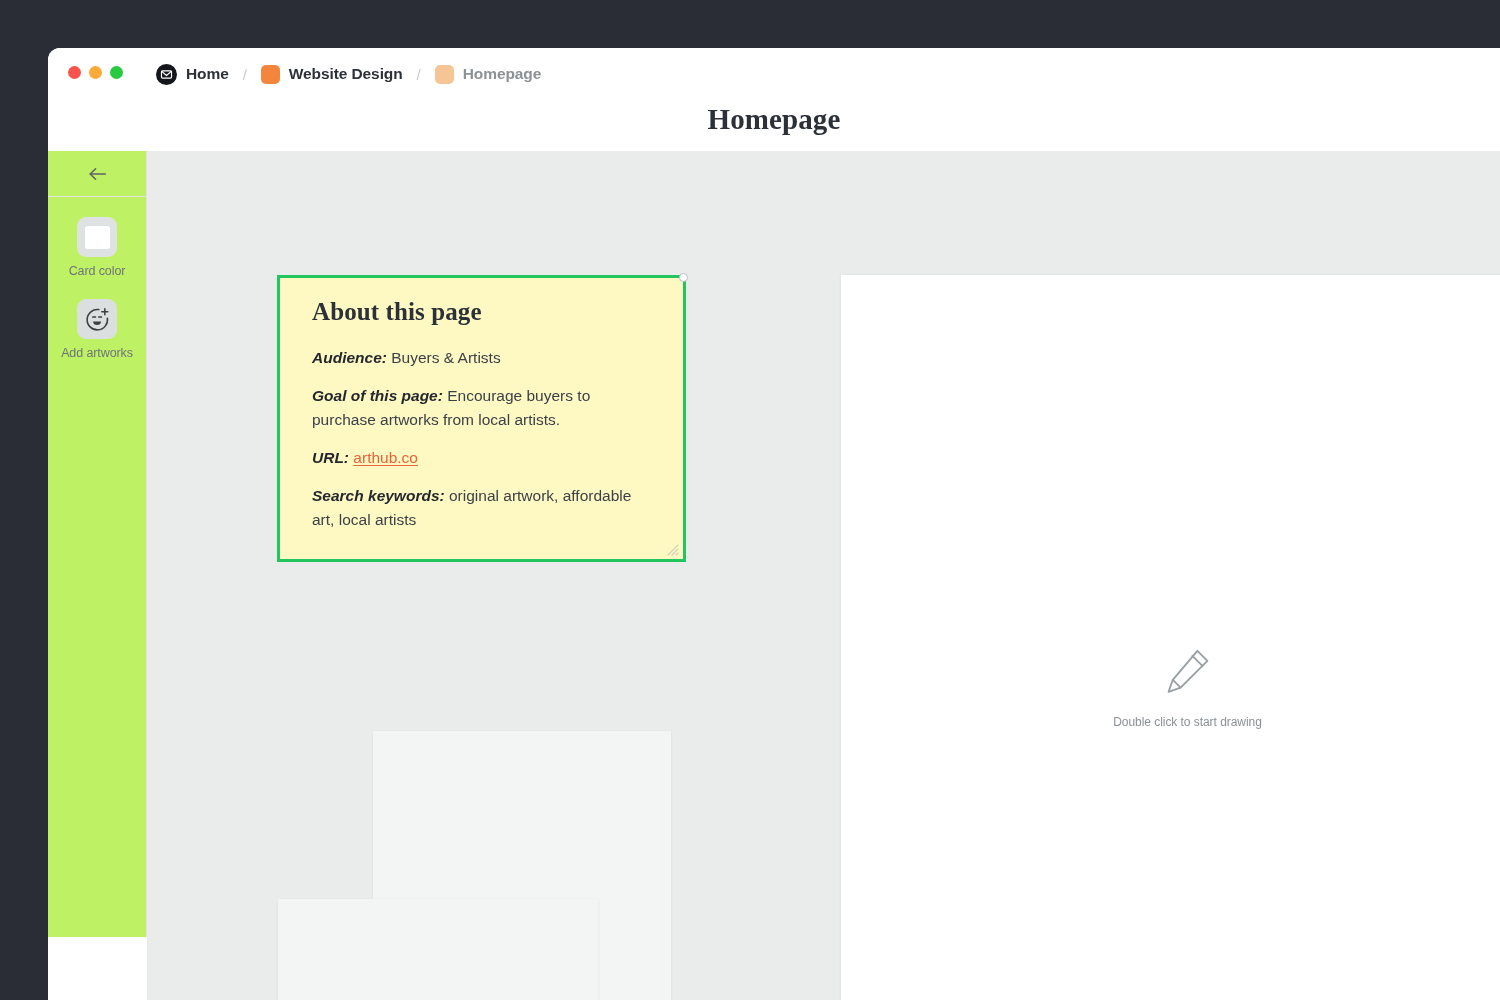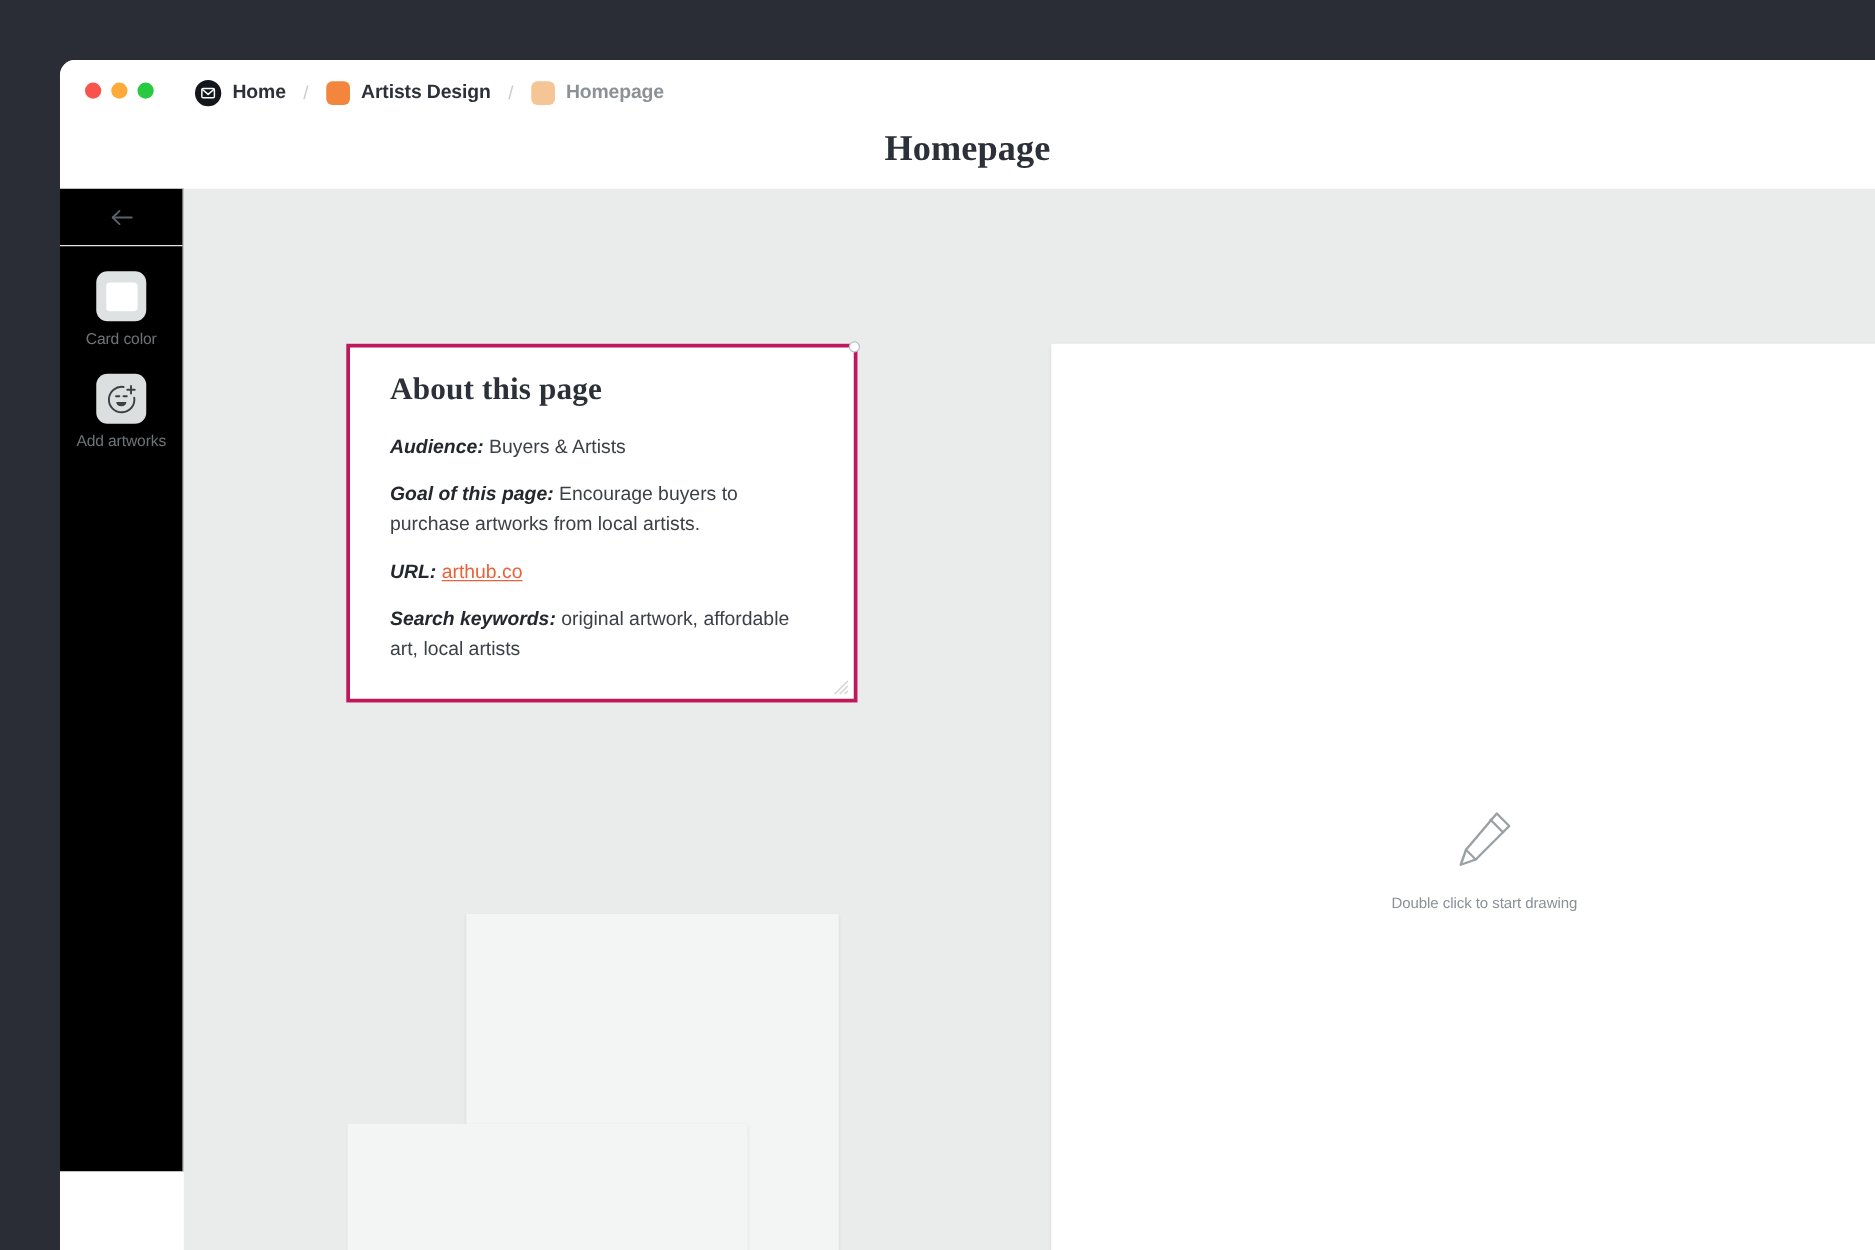--- a/index.html
+++ b/index.html
@@ -123,21 +123,21 @@
     width: 1452px;
     height: 849px;
   }
 
   
   #tool-rail {
     position: absolute;
     left: 0; top: 0;
     width: 99px;
     height: 786px;
-    background: #000000;
+    background: #bef264;
     border-right: 1px solid #dfe3e3;
   }
   #rail-header {
     position: relative;
     height: 46px;
     border-bottom: 1px solid #dfe3e3;
     display: flex;
     align-items: center;
     justify-content: center;
   }
@@ -188,22 +188,22 @@
     overflow: hidden;
   }
 
   
   #about-card {
     position: absolute;
     left: 130px;
     top: 124px;
     width: 409px;
     height: 287px;
-    background: #ffffff;
-    border: 3px solid #be185d;
+    background: #fef9c3;
+    border: 3px solid #22c55e;
   }
   #about-card-inner {
     padding: 20px 32px 0 32px;
   }
   #about-title {
     font-family: "Liberation Serif", "DejaVu Serif", serif;
     font-size: 25px;
     font-weight: 700;
     color: #2c3039;
     letter-spacing: 0.1px;
@@ -316,21 +316,21 @@
             <path d="M1.9 3.6 L7 8.1 L12.1 3.6" stroke="#ffffff" stroke-width="1.25" stroke-linecap="round" stroke-linejoin="round"></path>
           </svg>
         </span>
         <span class="crumb-label">Home</span>
       </div>
 
       <span class="crumb-sep">/</span>
 
       <div class="crumb">
         <span class="crumb-swatch" style="background:#f4853c"></span>
-        <span class="crumb-label">Artists Design</span>
+        <span class="crumb-label">Website Design</span>
       </div>
 
       <span class="crumb-sep">/</span>
 
       <div class="crumb">
         <span class="crumb-swatch" style="background:#f6c596"></span>
         <span class="crumb-label muted">Homepage</span>
       </div>
 
     </div>

